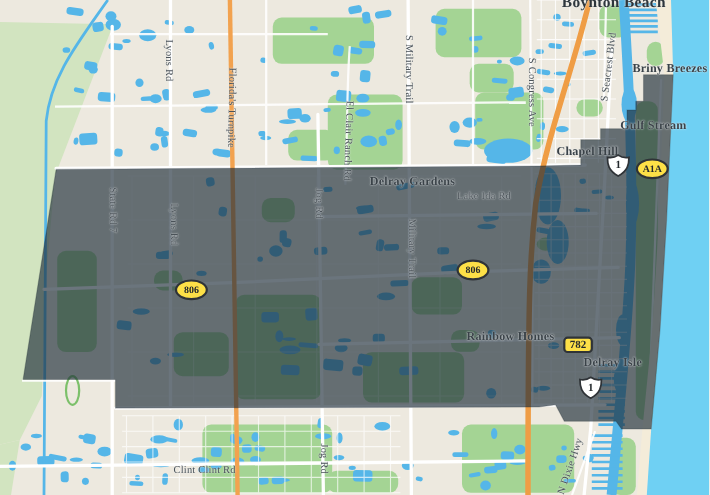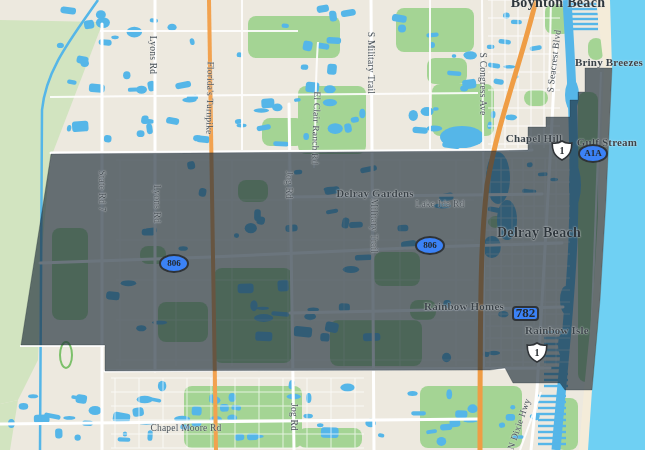--- a/index.html
+++ b/index.html
@@ -6,23 +6,23 @@
   #stage{position:relative;width:645px;height:450px;overflow:hidden;
          font-family:Liberation Serif, serif;background:#ede9df;}
   #map-svg{position:absolute;left:0;top:0;}
   #labels-layer{position:absolute;left:0;top:0;width:645px;height:450px;pointer-events:none;}
   .map-label{position:absolute;white-space:nowrap;
     text-shadow:0 0 2px rgba(240,243,244,.75),0 0 1px rgba(240,243,244,.75);}
   .lbl-city{font-size:14px;font-weight:bold;color:#2e363c;letter-spacing:.3px;}
   .lbl-place{font-size:11px;font-weight:bold;color:#3a4248;letter-spacing:.2px;}
   .lbl-road{font-size:9.5px;color:#4a5258;letter-spacing:.2px;}
   .shield{position:absolute;display:flex;align-items:center;justify-content:center;
-    background:#3b82f6;color:#23282c;font-weight:bold;box-sizing:border-box;}
+    background:#fde047;color:#23282c;font-weight:bold;box-sizing:border-box;}
   .shield-ellipse{width:30px;height:19px;border:2px solid #2f3337;border-radius:50%;font-size:9px;}
-  .shield-rect{width:27px;height:15px;border:2px solid #2f3337;border-radius:4px;font-size:13px;}
+  .shield-rect{width:27px;height:15px;border:2px solid #2f3337;border-radius:4px;font-size:10px;}
   .shield-us{width:22px;height:21px;background:transparent;border:none;}
   .shield-us svg{position:absolute;left:0;top:0;}
   .shield-us span{position:relative;font-size:10px;}
 </style>
 </head>
 <body>
 
 <div id="stage">
   <svg id="map-svg" width="645" height="450" viewBox="0 0 645 450">
       <rect x="0" y="0" width="645" height="450" fill="#ede9df"></rect>
@@ -400,29 +400,28 @@
       </g>
       <path d="M209 0 L216 450" stroke="#f2a24f" stroke-width="4" fill="none"></path>
       <path d="M536 0 C522 60 498 120 487 185 C482 230 480 260 480 450" stroke="#ef9d45" stroke-width="5" fill="none"></path>
       <path d="M596 0 L612 0 L612 68 L606 200 L600 300 L592 390 L588 450 L579 450 L584 390 L593 300 L599 200 L604 68 Z" fill="#f4ecd9"></path>
       <path d="M610 0 L645 0 L645 450 L588 450 L592 390 L600 300 L606 200 L612 68 Z" fill="#6fd0f3"></path>
       <ellipse cx="66" cy="355" rx="6" ry="13" stroke="#7cc06a" stroke-width="2" fill="none"></ellipse>
       <path d="M51 154 L490 151 L528 150 L528 127 L546 127 L546 117 L570 117 L570 100 L578 100 L578 92 L585 92 L585 68 L612 68 L606 200 L600 300 L592 390 L565 390 L560 383 L513 383 L505 368 L490 370 L105 371 L105 345 L21 345 Z" fill="rgba(30,45,58,0.66)" stroke="rgba(20,30,40,0.25)" stroke-width="1"></path>
     </svg>
   <div id="labels-layer">
       <div class="map-label lbl-city" style="left: 558px; top: 3px; transform: translate(-50%, -50%) rotate(0deg);">Boynton Beach</div>
-      <div class="map-label lbl-city" style="left: 539px; top: 233px; transform: translate(-50%, -50%) rotate(0deg);">Delray Beach</div>
       <div class="map-label lbl-place" style="left: 609px; top: 62px; transform: translate(-50%, -50%) rotate(0deg);">Briny Breezes</div>
-      <div class="map-label lbl-place" style="left: 607px; top: 114px; transform: translate(-50%, -50%) rotate(0deg); margin-top: 28px;">Gulf Stream</div>
+      <div class="map-label lbl-place" style="left: 594px; top: 114px; transform: translate(-50%, -50%) rotate(0deg);">Gulf Stream</div>
       <div class="map-label lbl-place" style="left: 534px; top: 98px; transform: translate(-50%, -50%) rotate(0deg); margin-top: 40px;">Chapel Hill</div>
-      <div class="map-label lbl-place" style="left: 375px; top: 165px; transform: translate(-50%, -50%) rotate(0deg); margin-top: 28px;">Delray Gardens</div>
+      <div class="map-label lbl-place" style="left: 375px; top: 165px; transform: translate(-50%, -50%) rotate(0deg);">Delray Gardens</div>
       <div class="map-label lbl-place" style="left: 464px; top: 306px; transform: translate(-50%, -50%) rotate(0deg); text-align: center;">Rainbow Homes</div>
-      <div class="map-label lbl-place" style="left: 557px; top: 330px; transform: translate(-50%, -50%) rotate(0deg);">Rainbow Isle</div>
-      <div class="map-label lbl-road" style="left: 440px; top: 204px; transform: translate(-50%, -50%) rotate(0deg);">Lake Ida Rd</div>
-      <div class="map-label lbl-road" style="left: 186px; top: 428px; transform: translate(-50%, -50%) rotate(0deg);">Chapel Moore Rd</div>
+      <div class="map-label lbl-place" style="left: 557px; top: 330px; transform: translate(-50%, -50%) rotate(0deg);">Delray Isle</div>
+      <div class="map-label lbl-road" style="left: 440px; top: 179px; transform: translate(-50%, -50%) rotate(0deg);">Lake Ida Rd</div>
+      <div class="map-label lbl-road" style="left: 186px; top: 428px; transform: translate(-50%, -50%) rotate(0deg);">Clint Clint Rd</div>
       <div class="map-label lbl-road" style="left: 153px; top: 55px; transform: translate(-50%, -50%) rotate(90deg);">Lyons Rd</div>
       <div class="map-label lbl-road" style="left: 210px; top: 98px; transform: translate(-50%, -50%) rotate(91deg);">Florida's Turnpike</div>
       <div class="map-label lbl-road" style="left: 316px; top: 128px; transform: translate(-50%, -50%) rotate(92deg);">El Clair Ranch Rd</div>
       <div class="map-label lbl-road" style="left: 371px; top: 63px; transform: translate(-50%, -50%) rotate(90deg);">S Military Trail</div>
       <div class="map-label lbl-road" style="left: 483px; top: 84px; transform: translate(-50%, -50%) rotate(90deg);">S Congress Ave</div>
       <div class="map-label lbl-road" style="left: 554px; top: 61px; transform: translate(-50%, -50%) rotate(-83deg);">S Seacrest Blvd</div>
       <div class="map-label lbl-road" style="left: 102px; top: 191px; transform: translate(-50%, -50%) rotate(90deg);">State Rd 7</div>
       <div class="map-label lbl-road" style="left: 157px; top: 204px; transform: translate(-50%, -50%) rotate(90deg);">Lyons Rd</div>
       <div class="map-label lbl-road" style="left: 289px; top: 185px; transform: translate(-50%, -50%) rotate(90deg);">Jog Rd</div>
       <div class="map-label lbl-road" style="left: 374px; top: 226px; transform: translate(-50%, -50%) rotate(90deg);">Military Trail</div>

